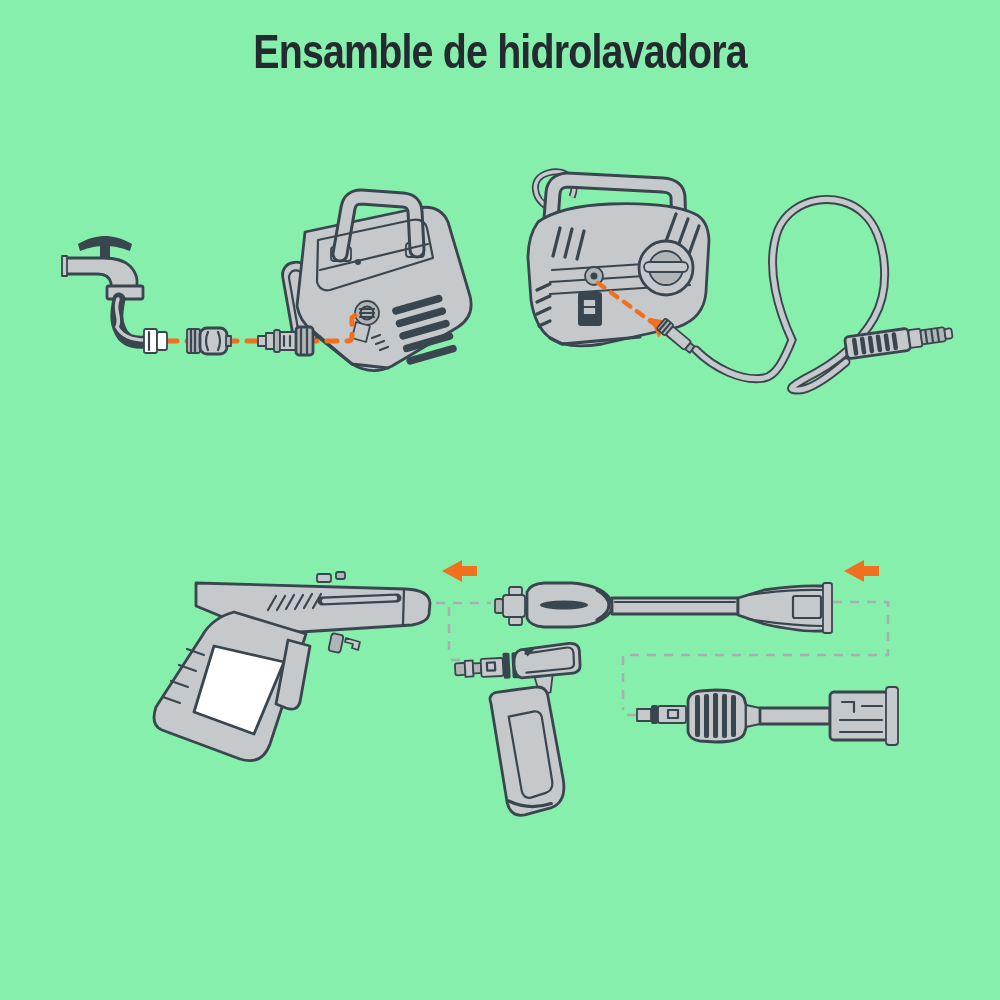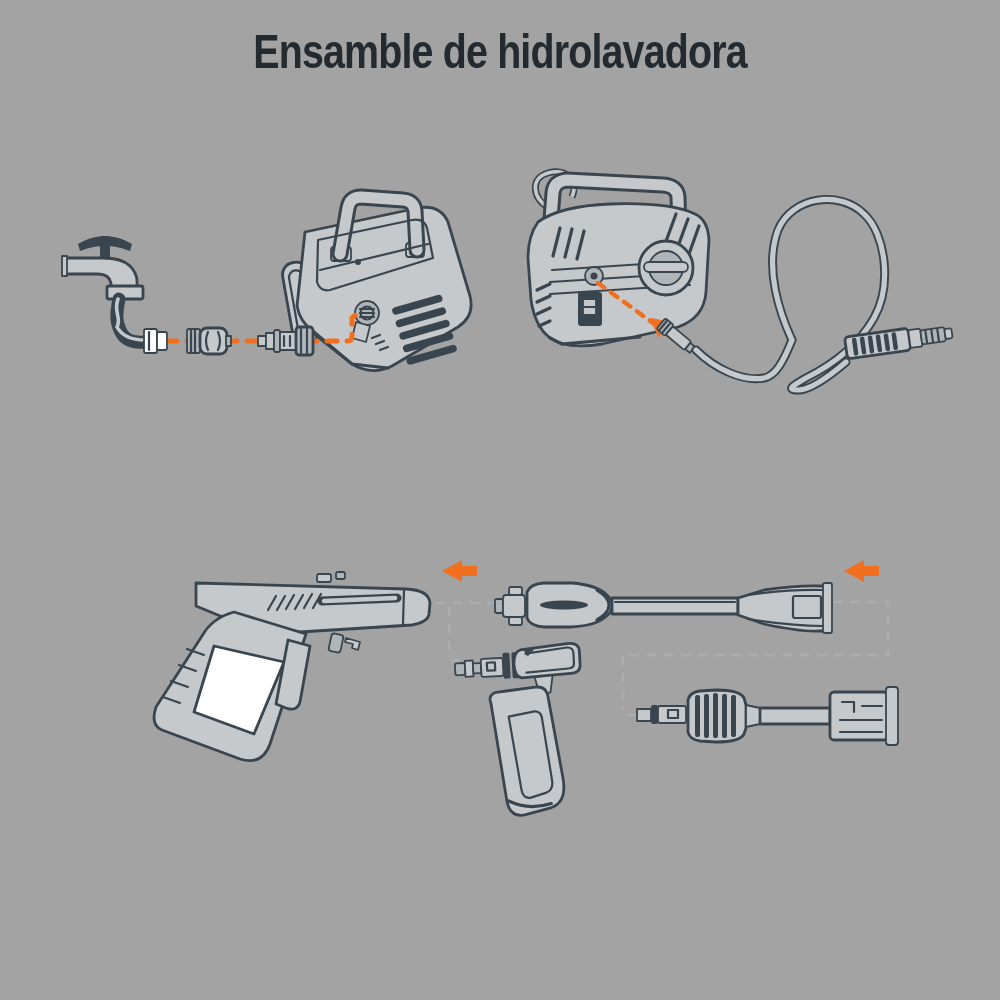--- a/index.html
+++ b/index.html
@@ -1,16 +1,16 @@
 <!DOCTYPE html>
 <html><head>
 <meta charset="utf-8">
 <style>
   html,body{margin:0;padding:0;background:#ffffff;}
-  .canvas{position:relative;width:1000px;height:1000px;background:#a3a3a3;overflow:hidden;
+  .canvas{position:relative;width:1000px;height:1000px;background:#86efac;overflow:hidden;
           font-family:"Liberation Sans",sans-serif;}
   .title{position:absolute;left:0;right:0;top:24px;margin:0;text-align:center;
          font-size:48px;font-weight:bold;letter-spacing:-1px;color:#232b31;
          transform:scaleX(0.82);transform-origin:center;}
   svg{position:absolute;left:0;top:0;}
   
   .ol{stroke:#3a464f;stroke-width:2.8;stroke-linejoin:round;stroke-linecap:round;}
   .thin{stroke-width:1.8;}
   .body{fill:#c6c9cb;}
   .body2{fill:#b0b5b8;}

